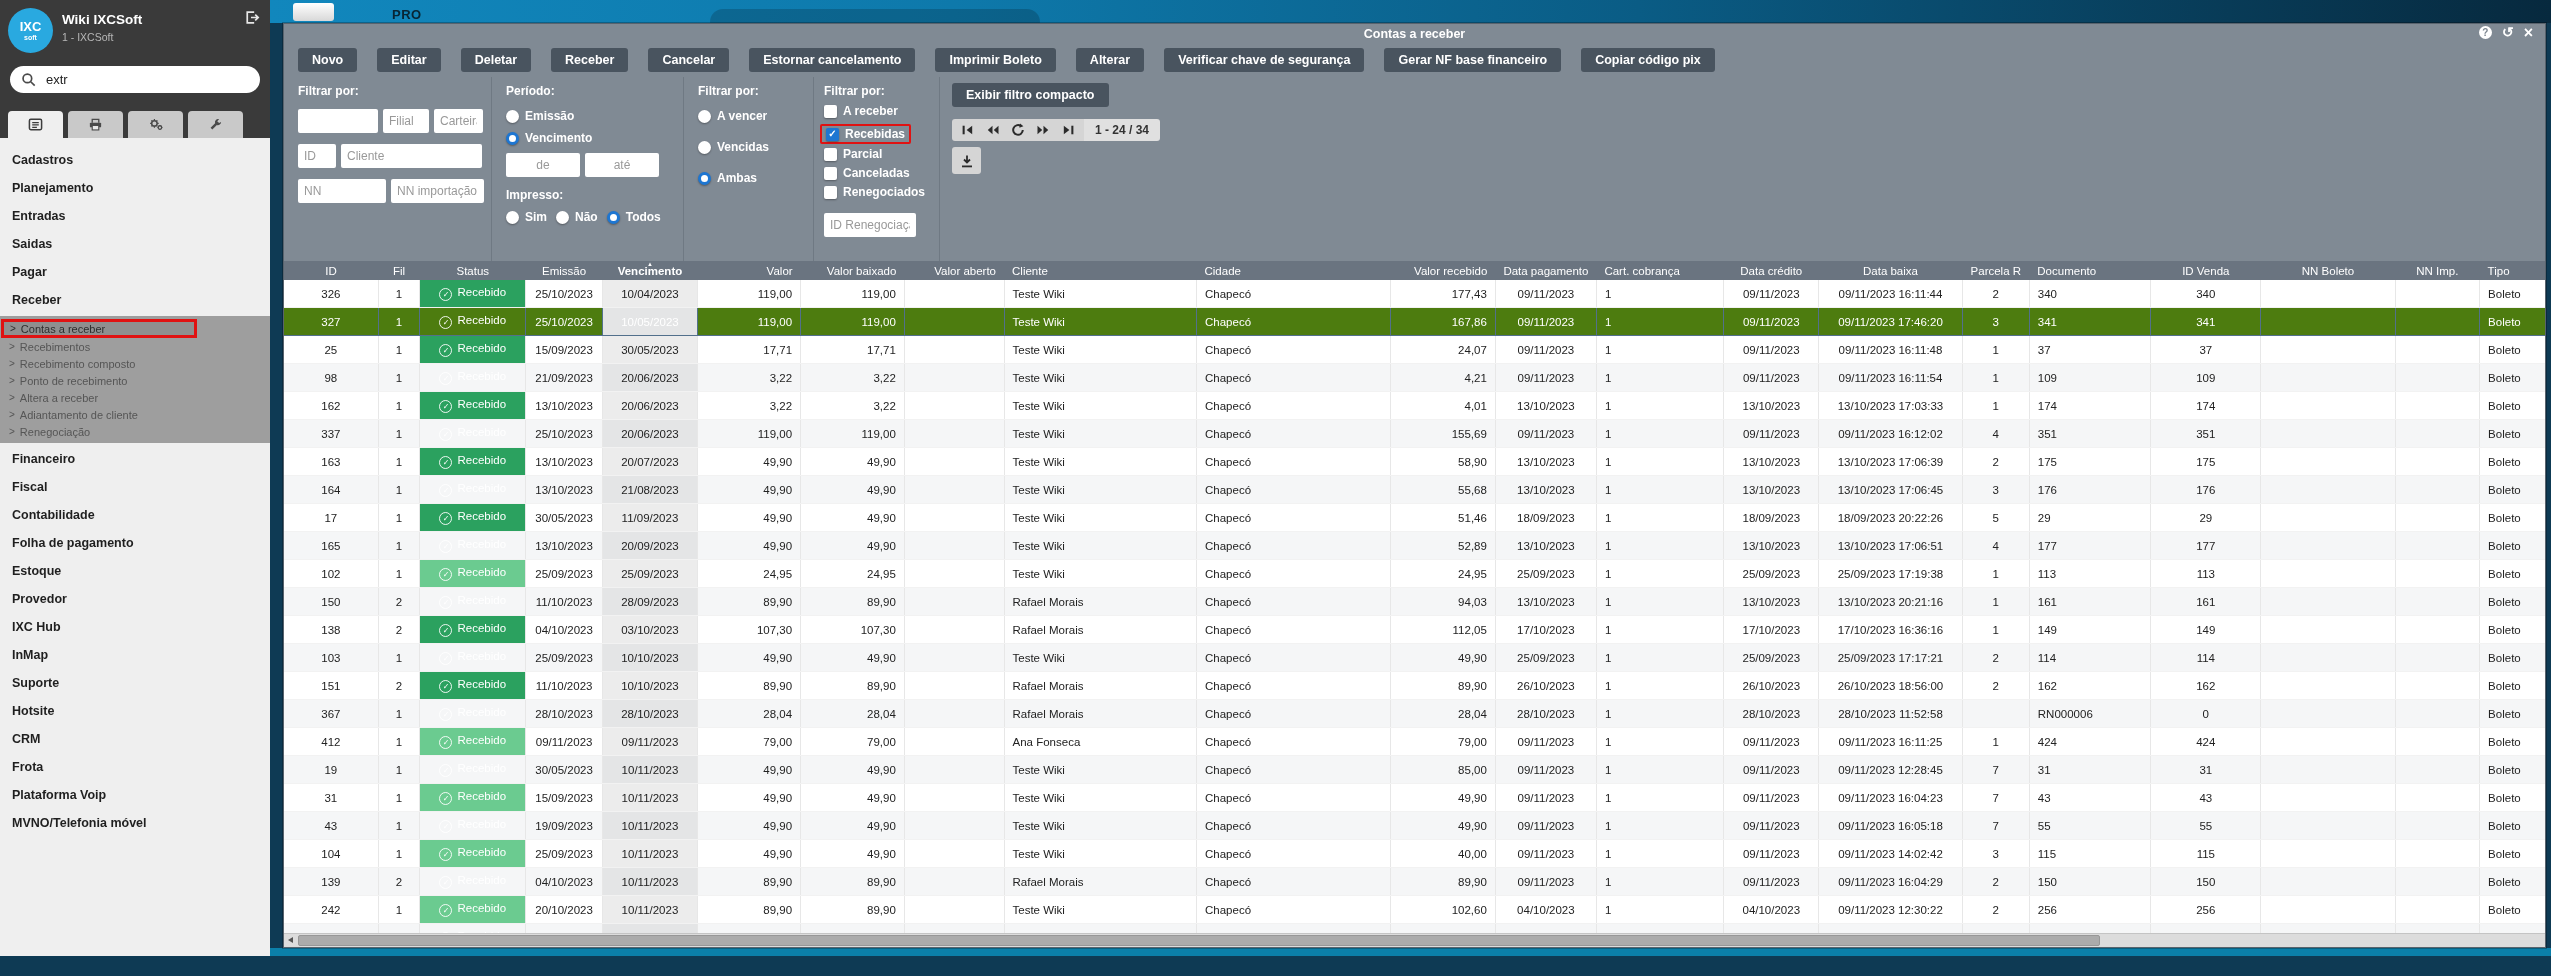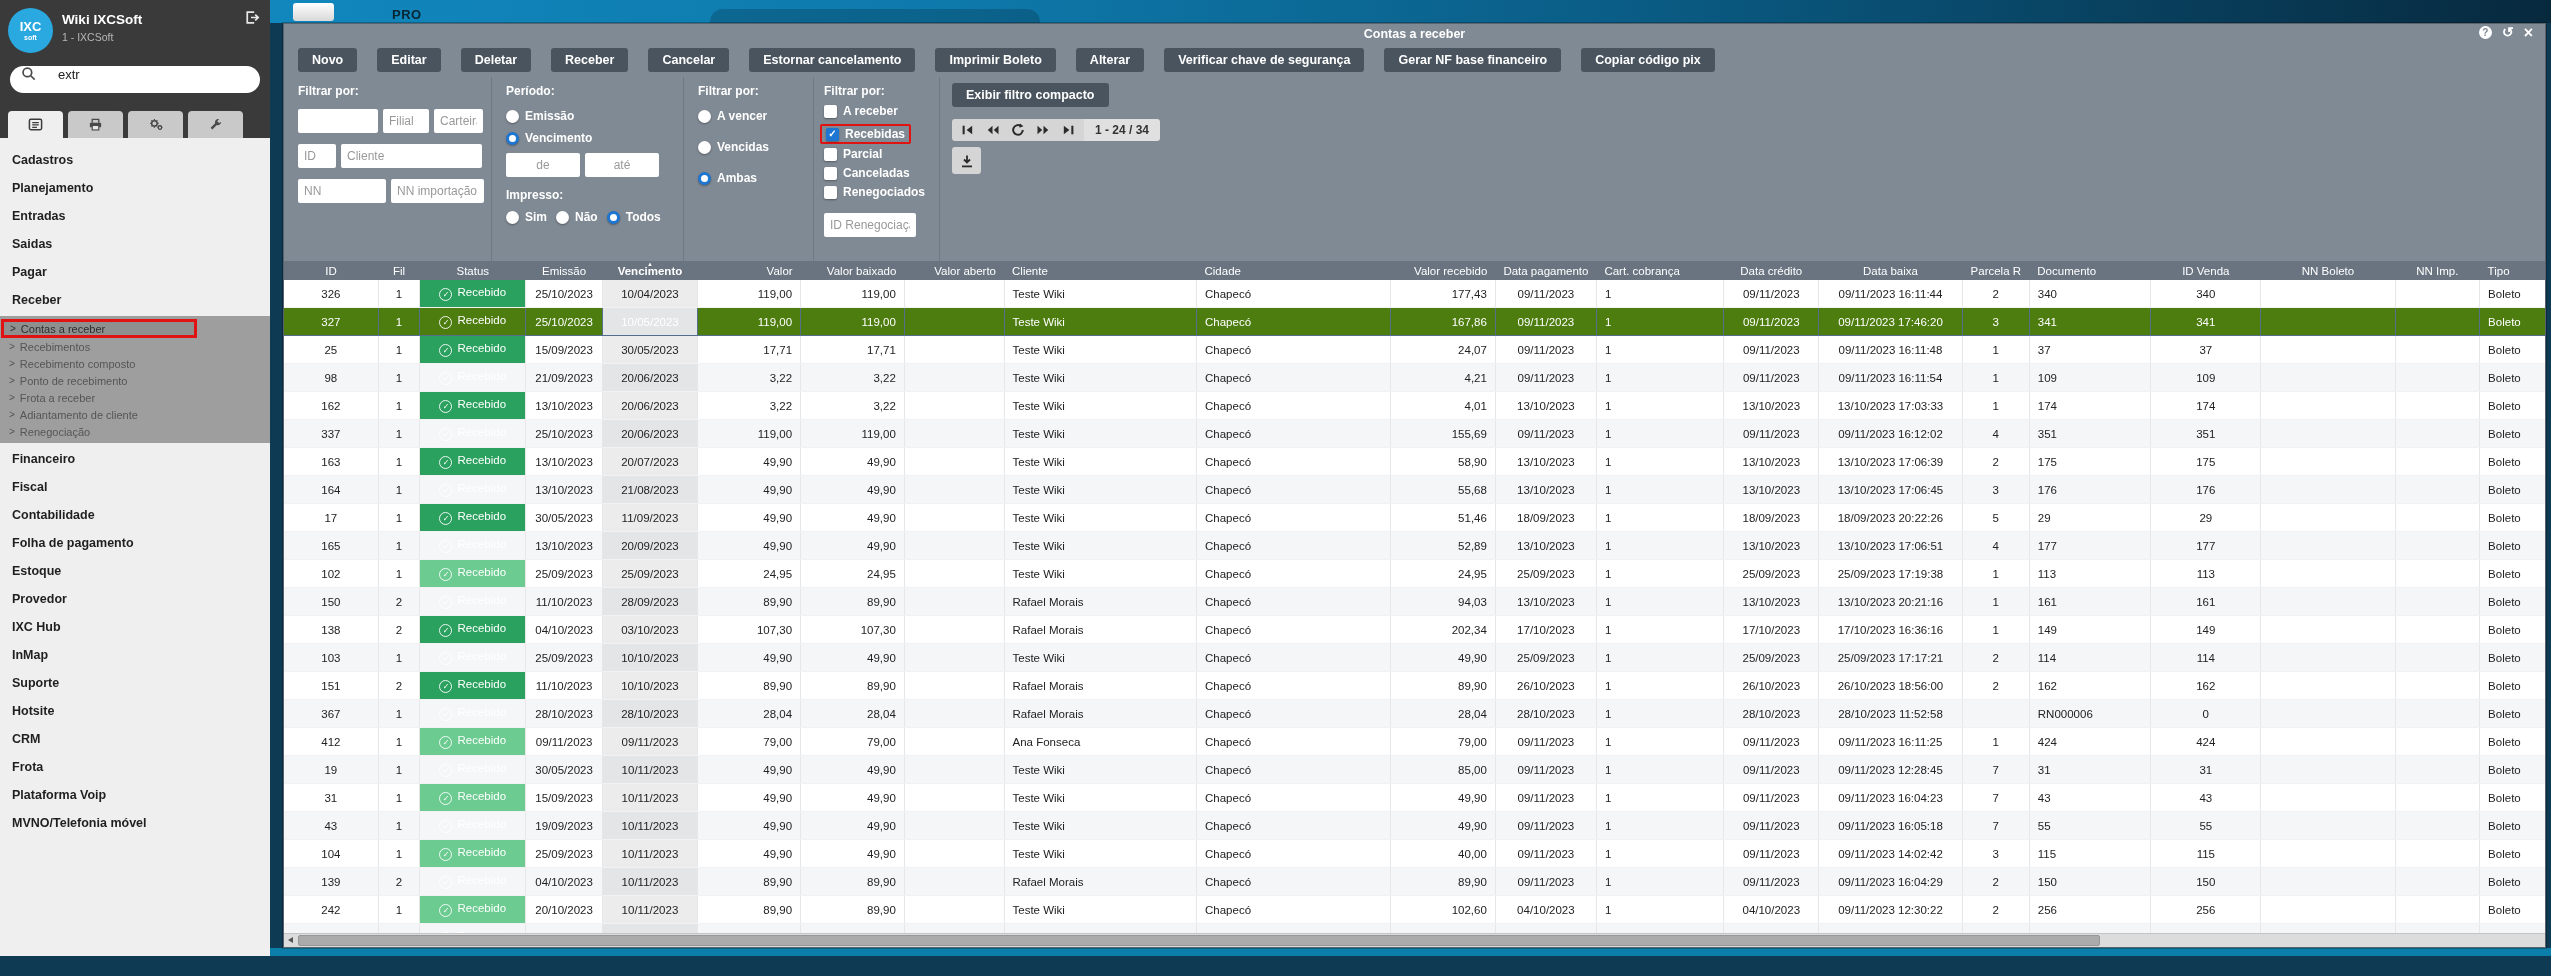--- a/index.html
+++ b/index.html
@@ -9,21 +9,21 @@
   
   .sidebar{width:270px;flex:none;background:#efefef;display:flex;flex-direction:column;overflow:hidden}
   .sb-header{background:#3a3a3a;height:62px;position:relative;flex:none}
   .logo{position:absolute;left:8px;top:8px;width:45px;height:45px;border-radius:50%;background:#29a9e0;color:#fff;display:flex;flex-direction:column;align-items:center;justify-content:center;font-weight:bold;line-height:1}
   .logo-ixc{font-size:13px}.logo-soft{font-size:7px;margin-top:1px}
   .sb-titles{position:absolute;left:62px;top:12px}
   .sb-title{color:#fff;font-weight:bold;font-size:13.5px}
   .sb-subtitle{color:#b7b7b7;font-size:10.5px;margin-top:4px}
   .exit-btn{position:absolute;right:10px;top:9px;cursor:pointer}
   .sb-search{background:#3a3a3a;padding:4px 10px 12px;flex:none}
-  .searchbox{background:#fff;border-radius:14px;height:27px;display:flex;align-items:flex-start;padding:0 11px;gap:20px}
+  .searchbox{background:#fff;border-radius:14px;height:27px;display:flex;align-items:center;padding:0 11px;gap:8px}
   .search-input{border:none;outline:none;font-size:13px;width:100%;font-family:inherit;color:#222;background:transparent}
   .sb-tabs{background:#3a3a3a;padding:6px 0 0 8px;display:flex;gap:5px;flex:none}
   .sb-tab{width:55px;height:27px;background:#c9c9c9;border-radius:4px 4px 0 0;display:flex;align-items:center;justify-content:center;cursor:pointer}
   .sb-tab.active{background:#efefef}
   .sb-menu{flex:1;padding-top:8px;overflow:hidden}
   .sb-item{font-weight:bold;font-size:12.5px;color:#1f1f1f;padding:7px 12px;line-height:14px;cursor:pointer}
   .sb-submenu{background:#9e9e9e;padding:3px 0;margin:2px 0}
   .sb-subitem{font-size:11px;color:#555;padding:2.5px 6px 2.5px 9px;display:flex;gap:5px;align-items:center;cursor:pointer;line-height:12px}
   .sb-subitem .chev{font-size:10px}
   .sb-subitem.selected{background:#8f8f8f;color:#2d2d2d;border:3px solid #e01212;width:196px;box-sizing:border-box;padding:0 6px 0 6px;margin-left:1px;height:19px}
@@ -189,21 +189,21 @@
           <div class="sb-subitem">
             <span class="chev">&gt;</span>
             <span>Recebimento composto</span>
           </div>
           <div class="sb-subitem">
             <span class="chev">&gt;</span>
             <span>Ponto de recebimento</span>
           </div>
           <div class="sb-subitem">
             <span class="chev">&gt;</span>
-            <span>Frota a receber</span>
+            <span>Altera a receber</span>
           </div>
           <div class="sb-subitem">
             <span class="chev">&gt;</span>
             <span>Adiantamento de cliente</span>
           </div>
           <div class="sb-subitem">
             <span class="chev">&gt;</span>
             <span>Renegociação</span>
           </div>
         </div>
@@ -731,21 +731,21 @@
                 <td class="a-c c-id">138</td>
                 <td class="a-c c-fil">2</td>
                 <td class="a-c c-status st-dark"><span class="badge-check">✓</span><span>Recebido</span></td>
                 <td class="a-c c-emissao">04/10/2023</td>
                 <td class="a-c c-vencimento">03/10/2023</td>
                 <td class="a-r c-valor">107,30</td>
                 <td class="a-r c-valor_baixado">107,30</td>
                 <td class="a-r c-valor_aberto"></td>
                 <td class="a-l c-cliente">Rafael Morais</td>
                 <td class="a-l c-cidade">Chapecó</td>
-                <td class="a-r c-valor_recebido">202,34</td>
+                <td class="a-r c-valor_recebido">112,05</td>
                 <td class="a-c c-data_pagamento">17/10/2023</td>
                 <td class="a-l c-cart_cobranca">1</td>
                 <td class="a-c c-data_credito">17/10/2023</td>
                 <td class="a-c c-data_baixa">17/10/2023 16:36:16</td>
                 <td class="a-c c-parcela_r">1</td>
                 <td class="a-l c-documento">149</td>
                 <td class="a-c c-id_venda">149</td>
                 <td class="a-c c-nn_boleto"></td>
                 <td class="a-c c-nn_imp"></td>
                 <td class="a-l c-tipo">Boleto</td>

